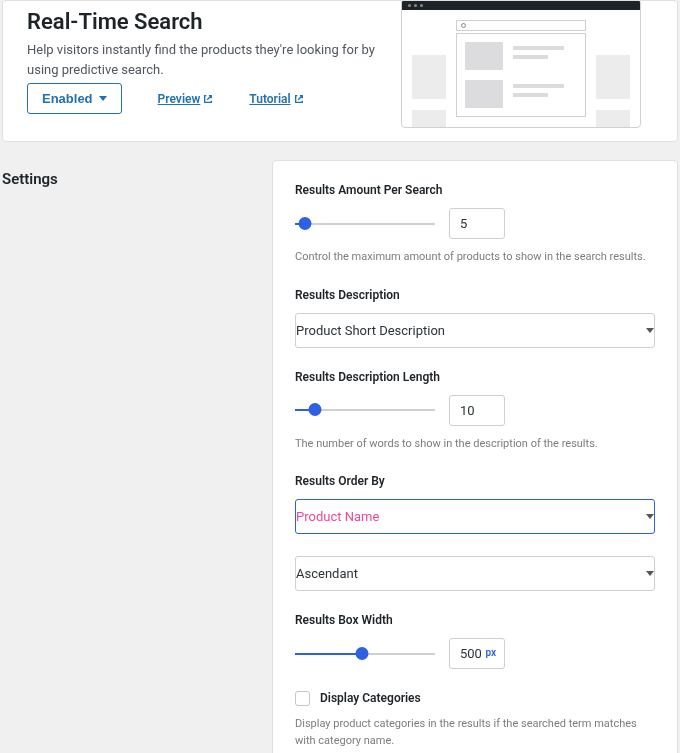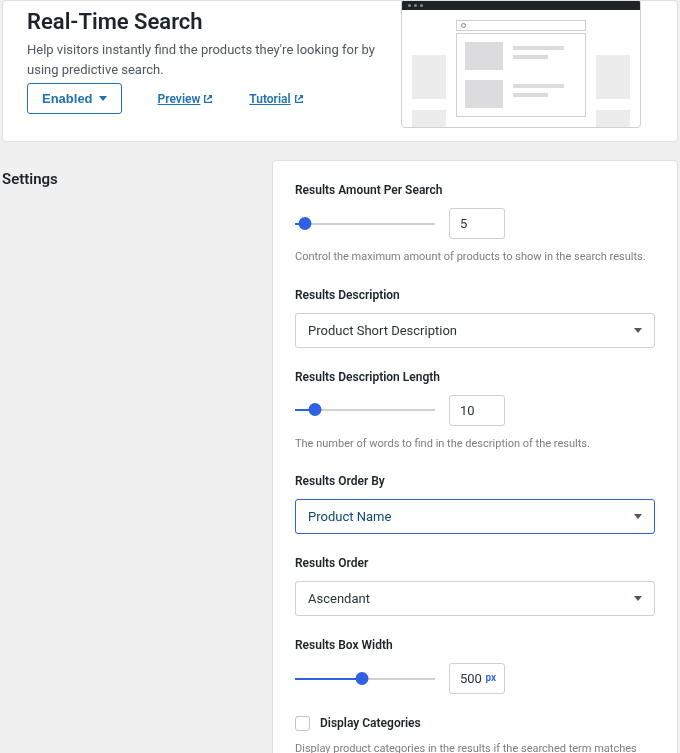--- a/index.html
+++ b/index.html
@@ -220,32 +220,32 @@
   }
   .help-text {
     font-size: 11px;
     color: #7d7d7d;
     margin-top: 10px;
     line-height: 1.5;
   }
   .select-box {
     border: 1px solid #d0d0d0;
     border-radius: 3px;
-    padding: 9px 12px;
+    padding: 9px 0;
     width: 100%;
     font-size: 13px;
     color: #2c3338;
     display: flex;
     justify-content: space-between;
     align-items: center;
     cursor: pointer;
   }
   .select-box.active {
     border-color: #2d60e3;
-    color: #0c4a6e;
+    color: #ec4899;
   }
   .chev {
     width: 0; height: 0;
     border-left: 4px solid transparent;
     border-right: 4px solid transparent;
     border-top: 5px solid #50575e;
   }
   .checkbox-row {
     display: flex;
     align-items: flex-start;
@@ -363,33 +363,32 @@
       <div class="slider-row">
         <div class="slider">
           <div class="track"></div>
           <div class="track-fill" style="width:14%"></div>
           <div class="thumb-handle" style="left:14%"></div>
         </div>
         <div class="num-input">
           <span>10</span>
         </div>
       </div>
-      <p class="help-text">The number of words to find in the description of the results.</p>
+      <p class="help-text">The number of words to show in the description of the results.</p>
     </div>
 
     <div class="field">
       <label class="field-label">Results Order By</label>
       <div class="select-box active">
         <span>Product Name</span>
         <span class="chev"></span>
       </div>
     </div>
 
     <div class="field">
-      <label class="field-label">Results Order</label>
       <div class="select-box">
         <span>Ascendant</span>
         <span class="chev"></span>
       </div>
     </div>
 
     <div class="field">
       <label class="field-label">Results Box Width</label>
       <div class="slider-row">
         <div class="slider">

